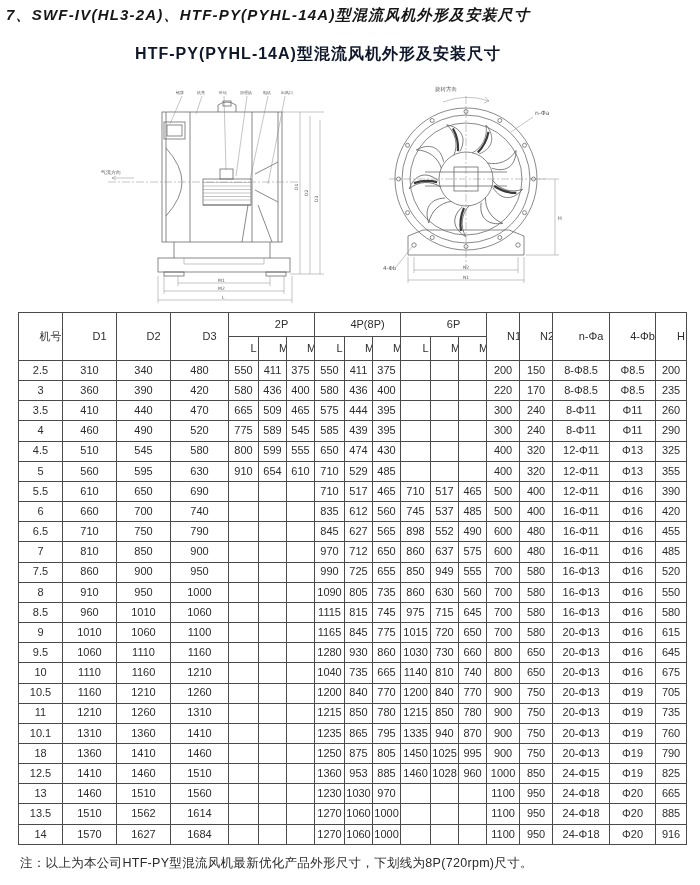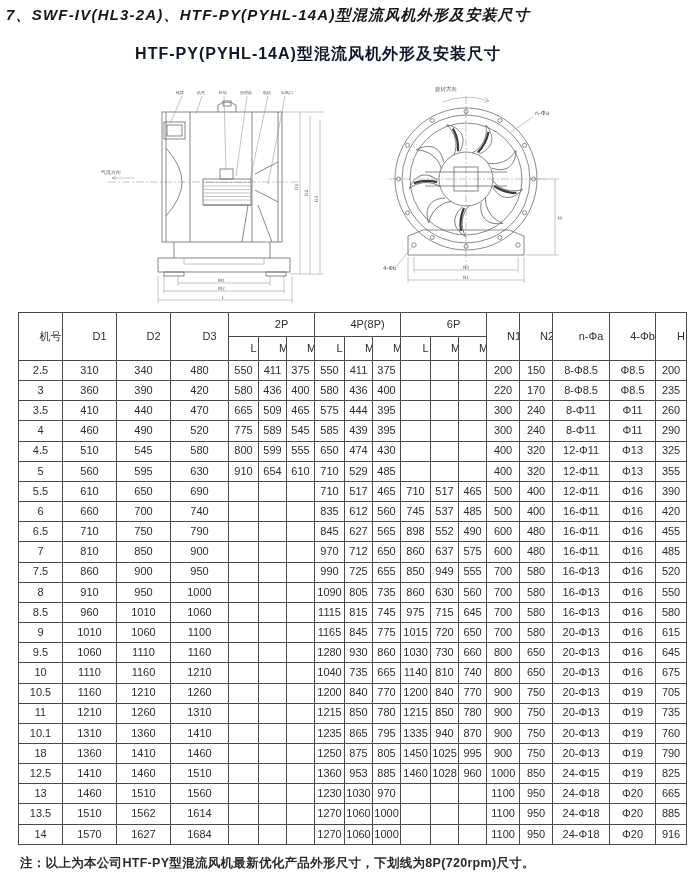--- a/index.html
+++ b/index.html
@@ -23,21 +23,21 @@
   }
   .dims-table th, .dims-table td {
     border:1px solid #4a4a4a; text-align:center; vertical-align:middle;
     padding:0; font-weight:normal; line-height:1.05; overflow:hidden; white-space:nowrap;
   }
   .dims-table thead th { height:23px;padding-left:20px; }
   .dims-table tbody td { height:19px; }
   .u8p { text-underline-offset:2px; }
   .footnote {
     position:absolute; left:20px; top:855px; font-size:12.5px; color:#2a2a2a;
-    letter-spacing:0.3px; white-space:nowrap;font-weight:bold;
+    letter-spacing:0.3px; white-space:nowrap;
   }
   .tech { stroke:#6b6b6b; fill:none; stroke-width:0.8; }
   .tech-thin { stroke:#8a8a8a; fill:none; stroke-width:0.5; }
   .tech-dark { stroke:#3a3a3a; fill:none; stroke-width:2.2; }
   .tech-label { fill:#5a5a5a; font-family:"DejaVu Sans",sans-serif; }
 </style>
 </head>
 <body>
 
 <div class="page">

